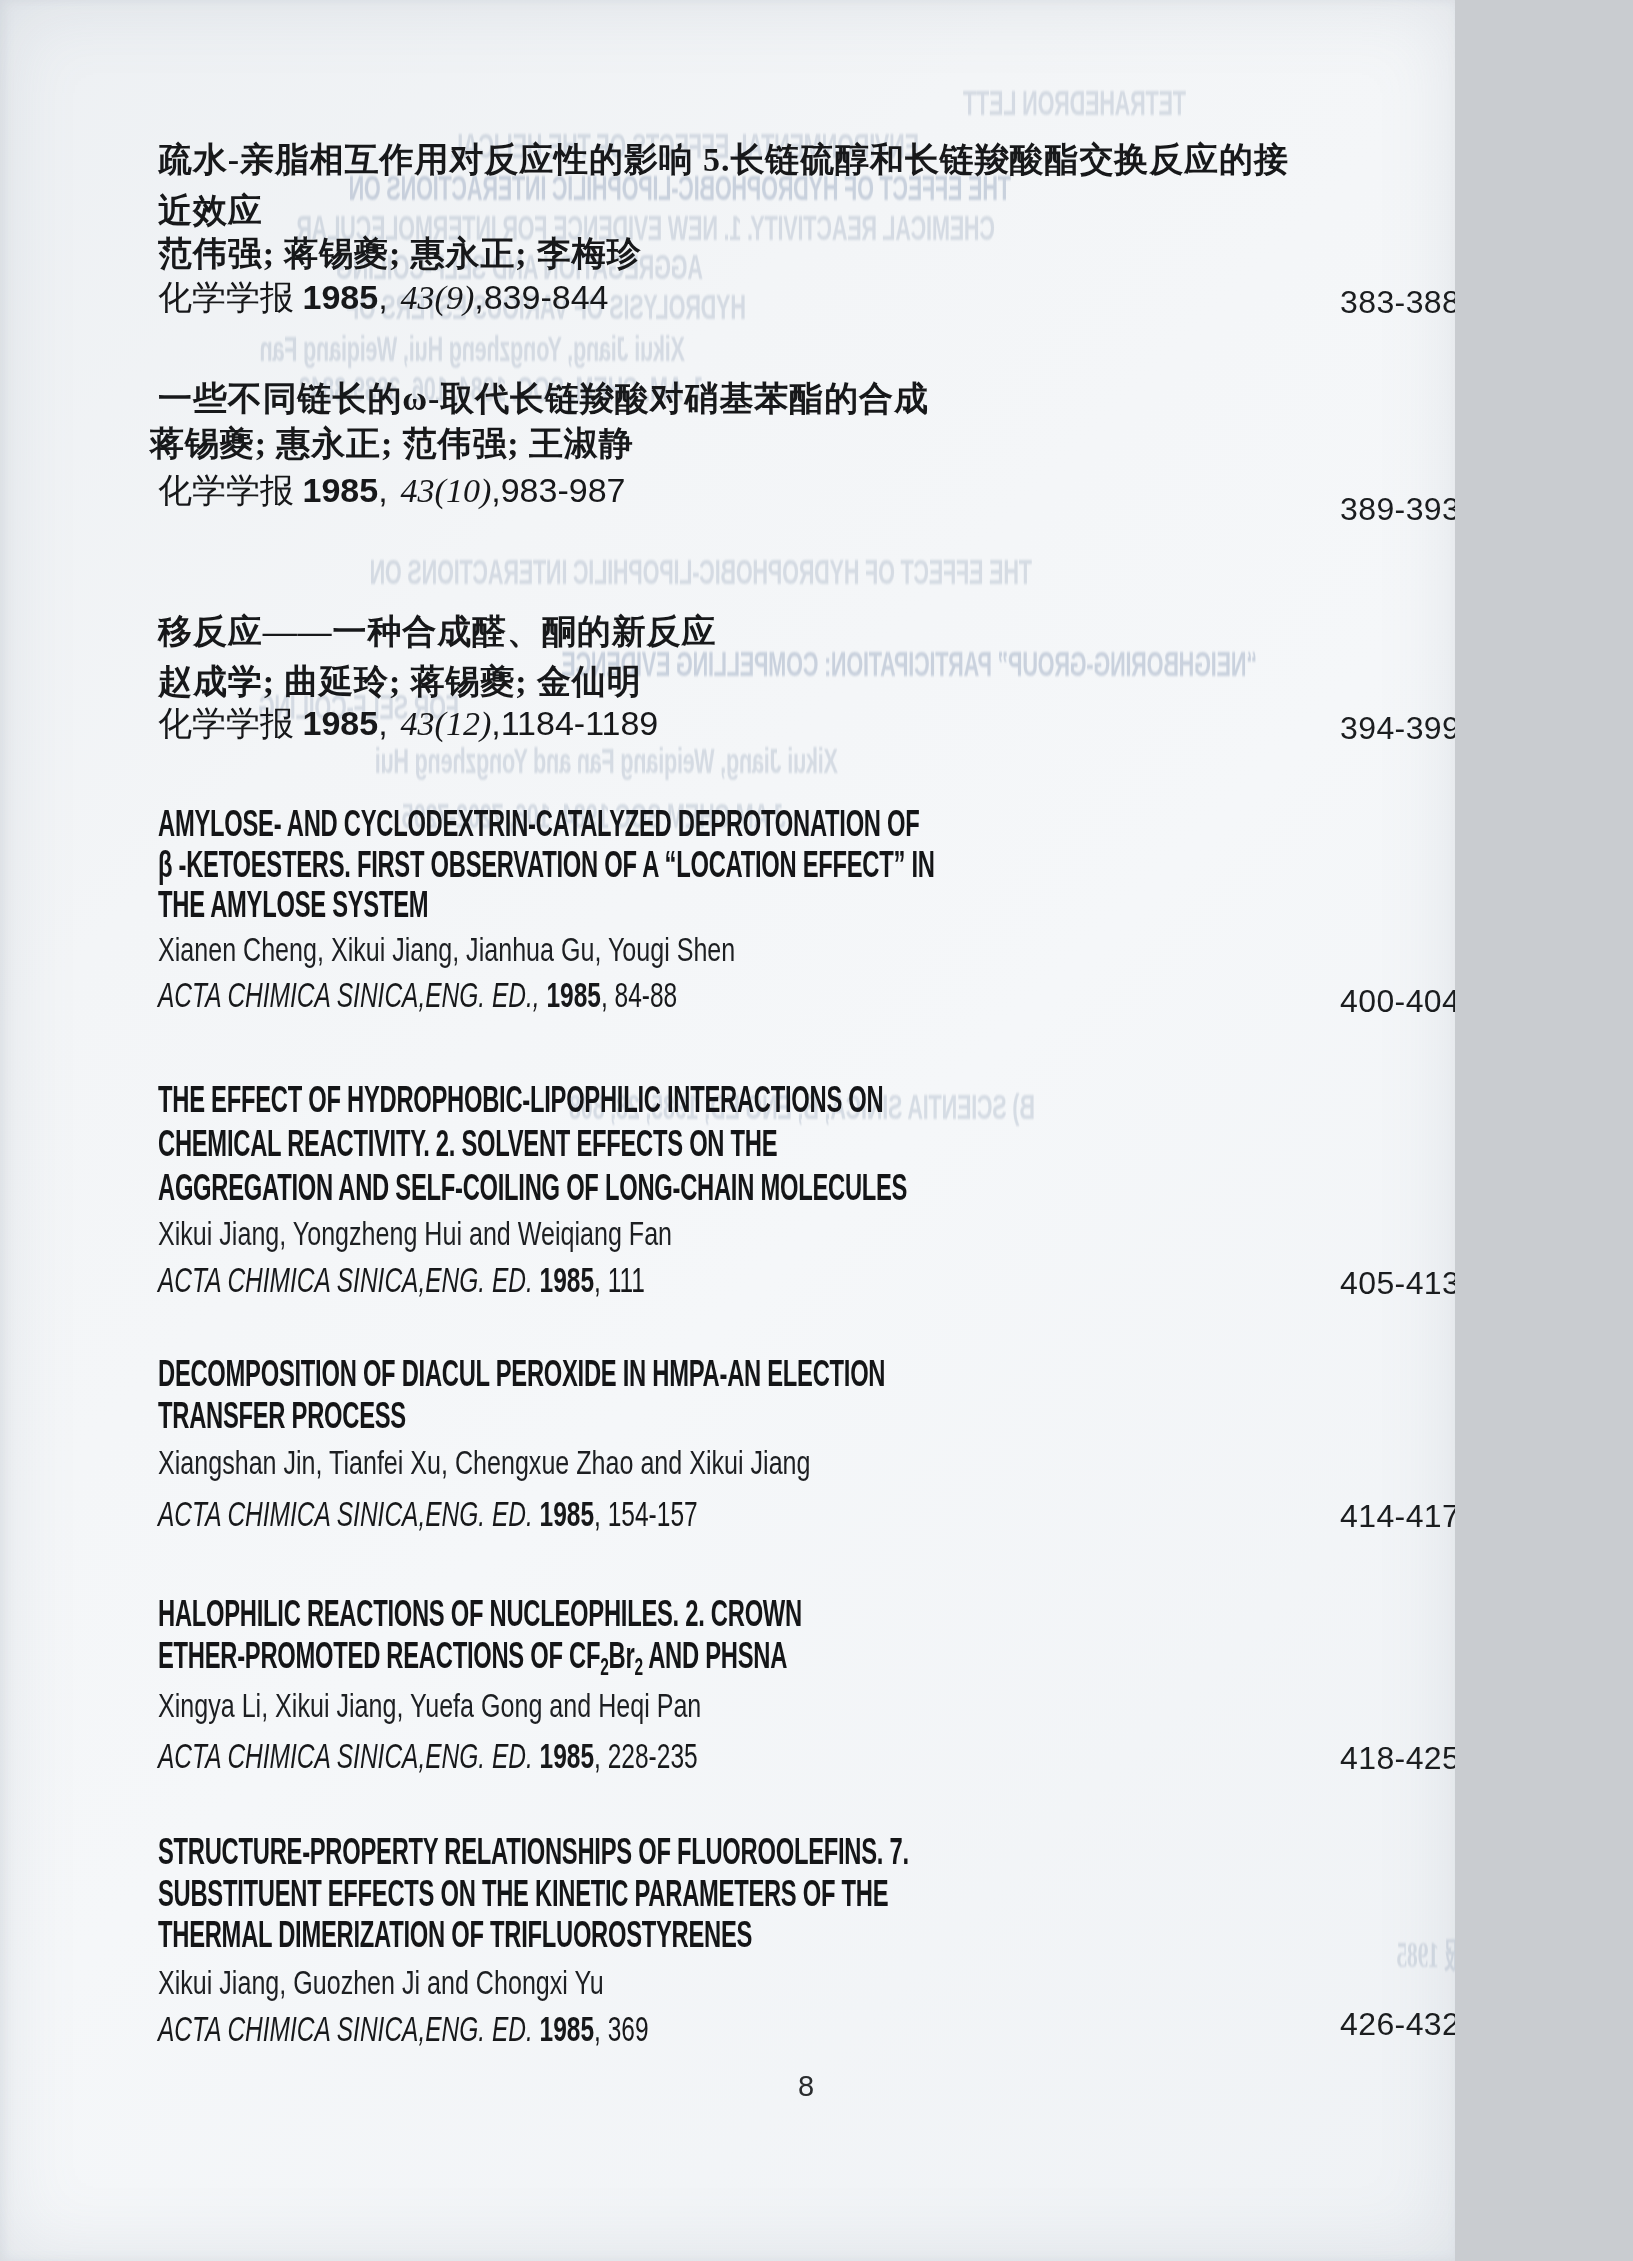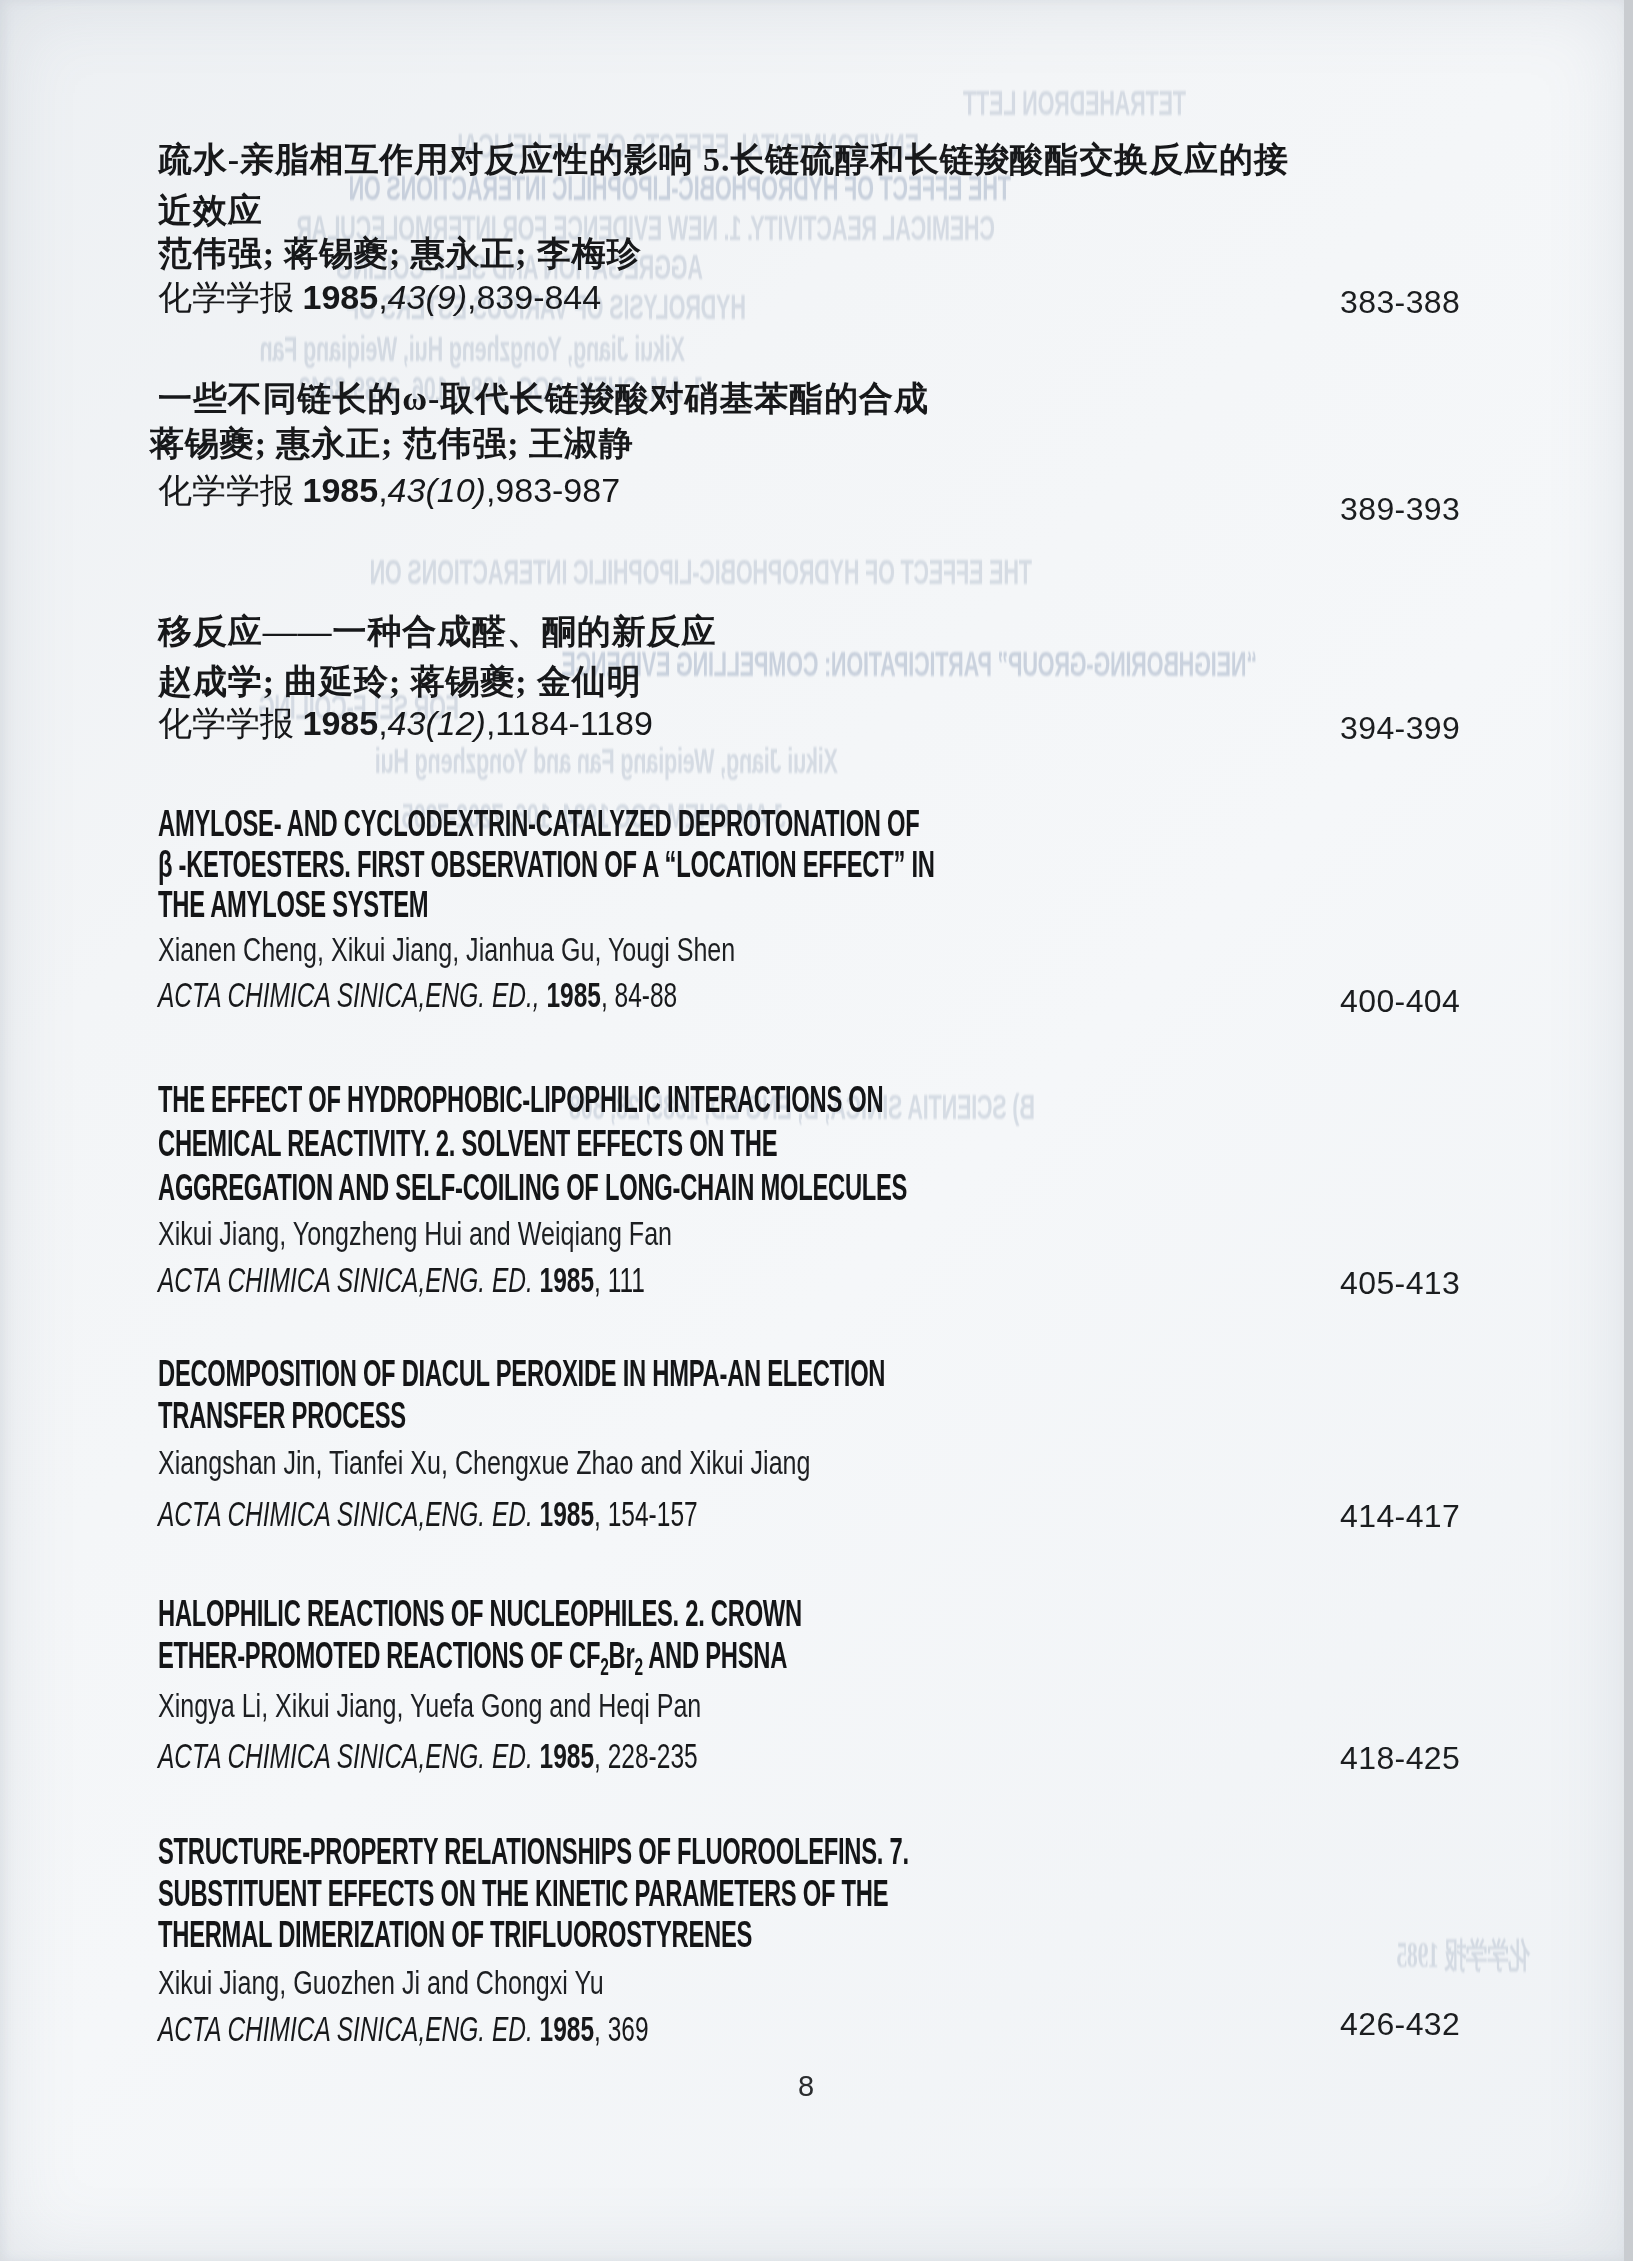--- a/index.html
+++ b/index.html
@@ -1,31 +1,31 @@
 <!DOCTYPE html>
 <html style="font-size:14px"><head>
 <meta charset="utf-8">
 <style>
   html,body{margin:0;padding:0;background:#c9ccd0;}
   .page{
     position:relative;
-    width:1624px;height:2261px;
+    width:1455px;height:2261px;
     background:linear-gradient(135deg,#edf0f3 0%,#f3f5f7 28%,#f5f7f9 55%,#eff2f5 100%);
     box-shadow:inset 0 0 78px rgba(120,132,148,.16), inset 3.5px 0 12px rgba(120,132,148,.12);
     overflow:hidden;
     font-family:"Liberation Sans","DejaVu Sans",sans-serif;
     color:#1b1d1f;
   }
   .line{position:absolute;white-space:nowrap;}
   
   .cn{font-family:"Liberation Serif","DejaVu Serif",serif;font-size:34px;font-weight:700;letter-spacing:0.9px;color:#17181a;}
   .cn-journal{font-family:"Liberation Serif","DejaVu Serif",serif;font-size:34px;font-weight:400;color:#17181a;}
   .cnj-year{font-family:"Liberation Sans","DejaVu Sans",sans-serif;font-weight:700;font-style:normal;}
   .cnj-sep,.cnj-pages{font-family:"Liberation Sans","DejaVu Sans",sans-serif;font-weight:400;}
-  .cnj-vol{font-family:Liberation Sans, sans-serif;font-style:italic;font-weight:400;}
+  .cnj-vol{font-family:Liberation Serif, serif;font-style:italic;font-weight:400;margin-left:13px;}
   
   .ent{font-size:36px;font-weight:700;letter-spacing:-0.4px;transform:scaleX(.66);transform-origin:0 50%;color:#141517;}
   
   .ena{font-size:33px;transform:scaleX(.76);transform-origin:0 50%;color:#1d1f22;}
   
   .enj{font-size:35px;transform:scaleX(.70);transform-origin:0 50%;color:#17181a;}
   .enj .it{font-style:italic;}
   .enj .yr{font-weight:700;}
   .sub{font-size:23.4px;vertical-align:-7px;}
   .range{font-size:32px;letter-spacing:0.4px;color:#1b1d1f;}

